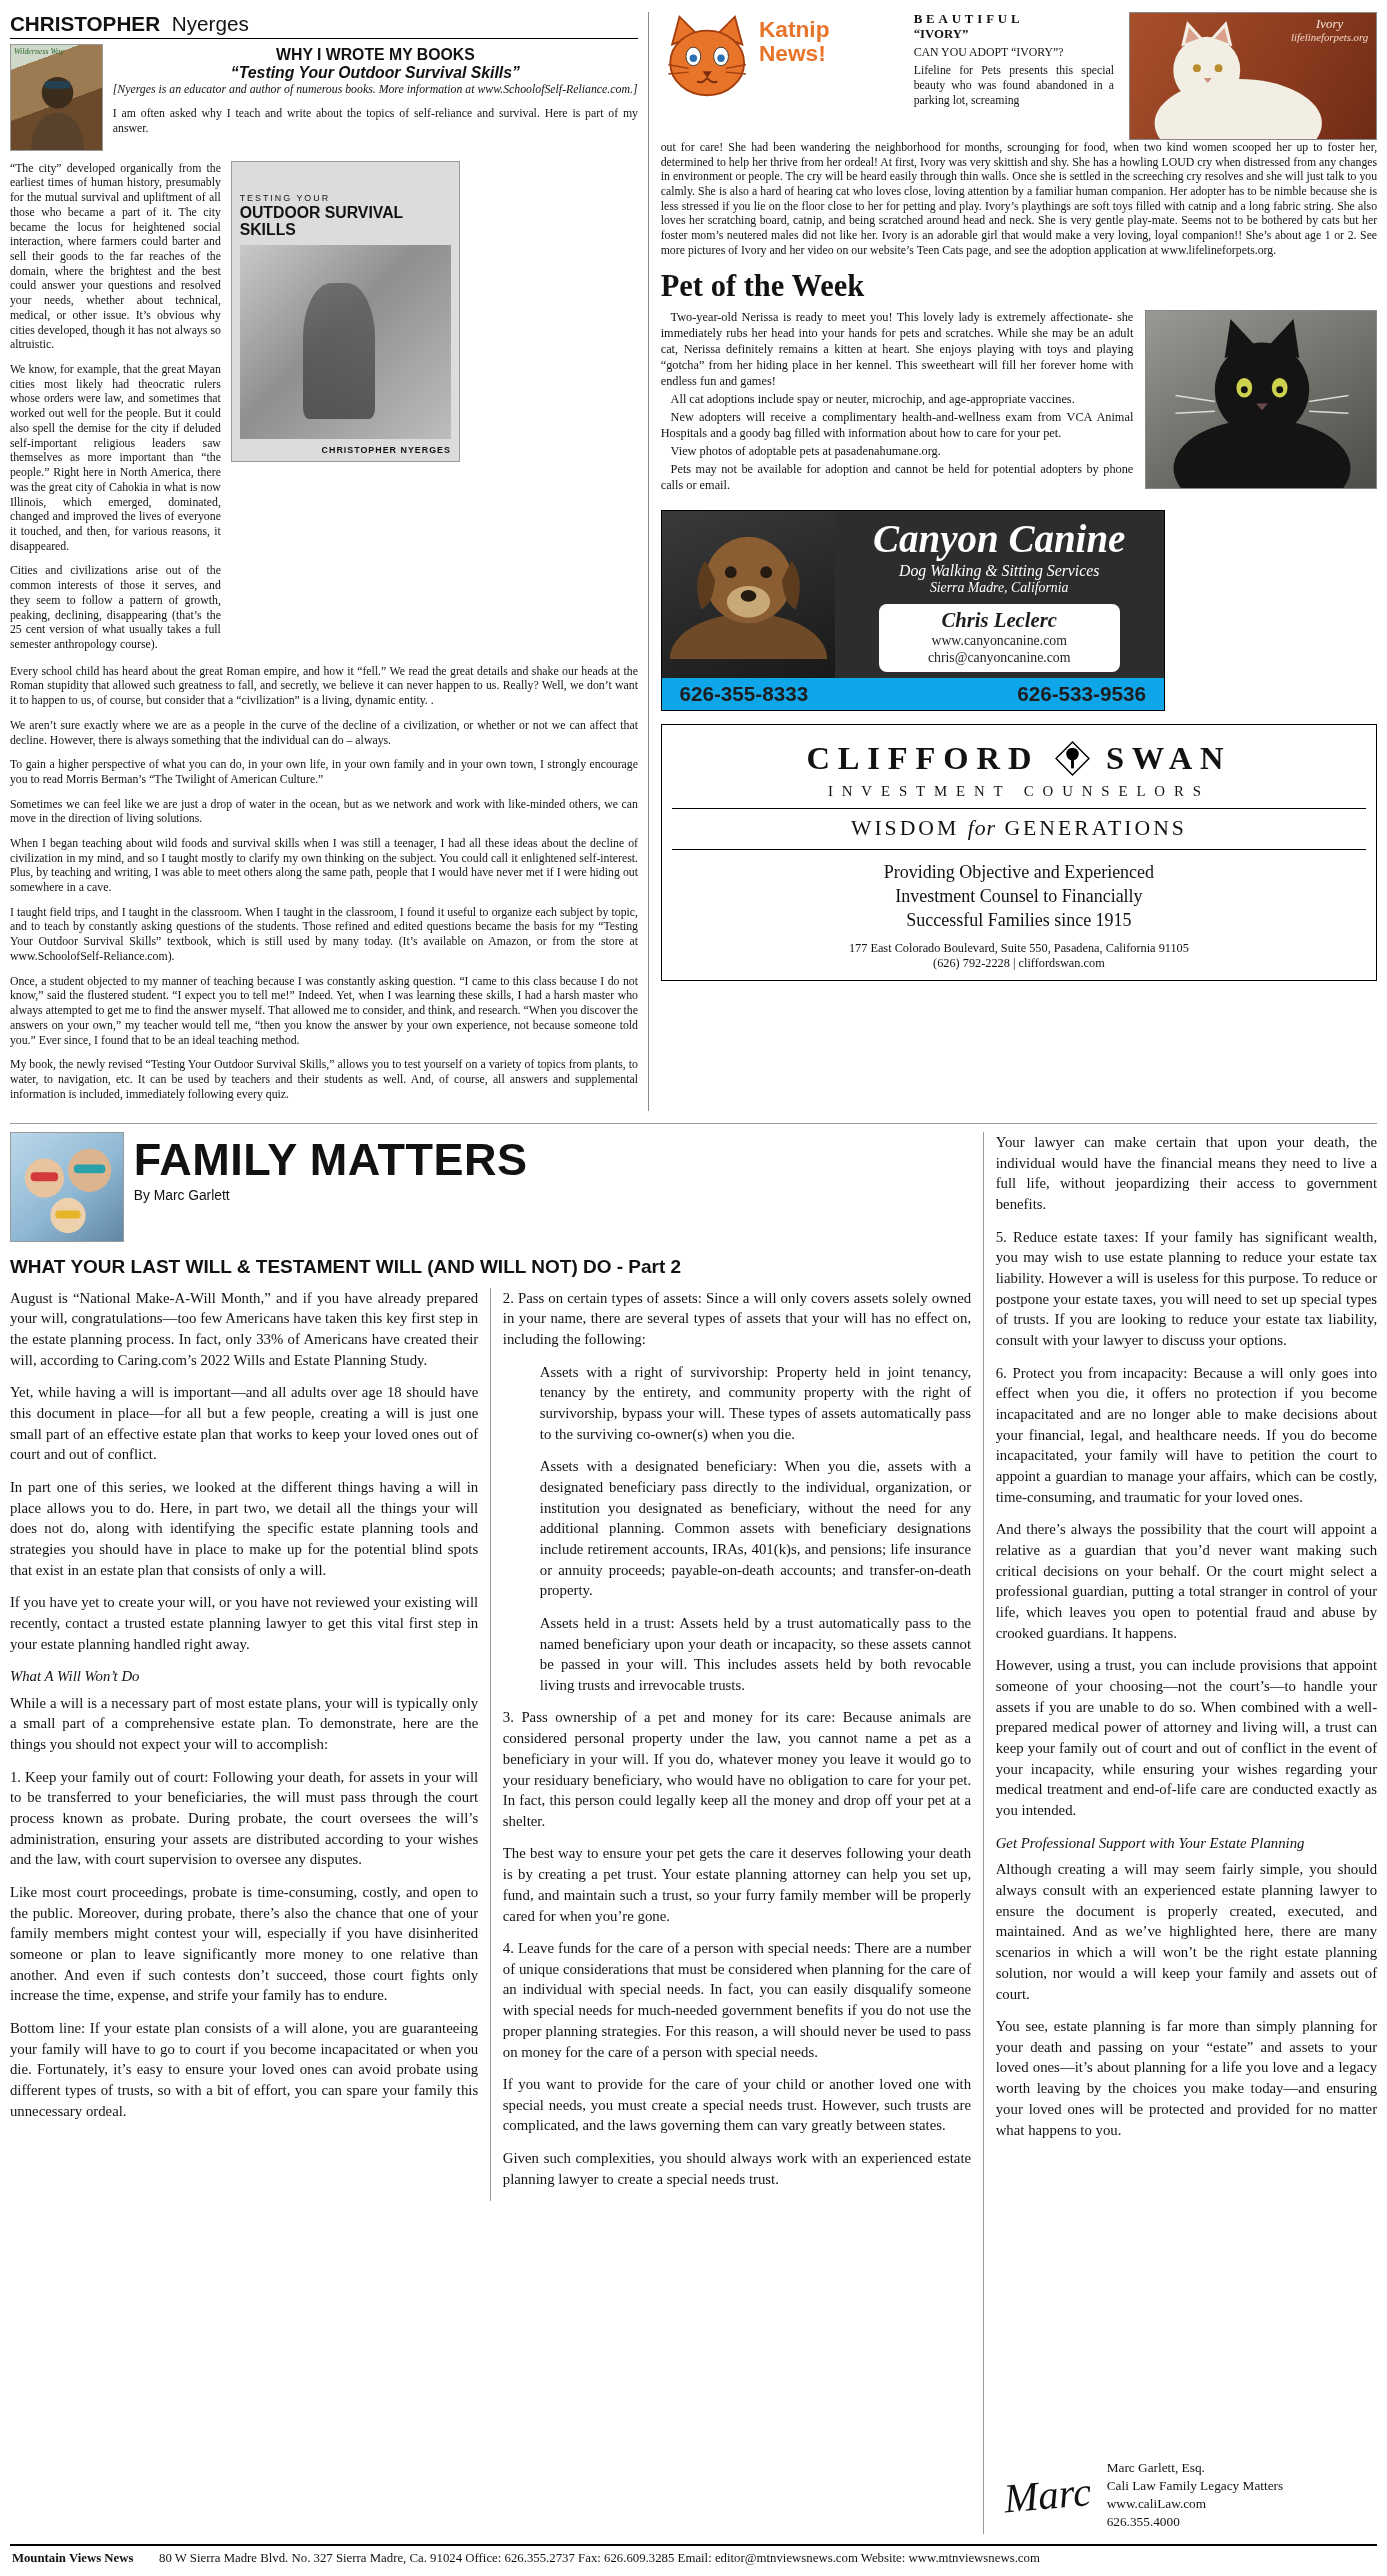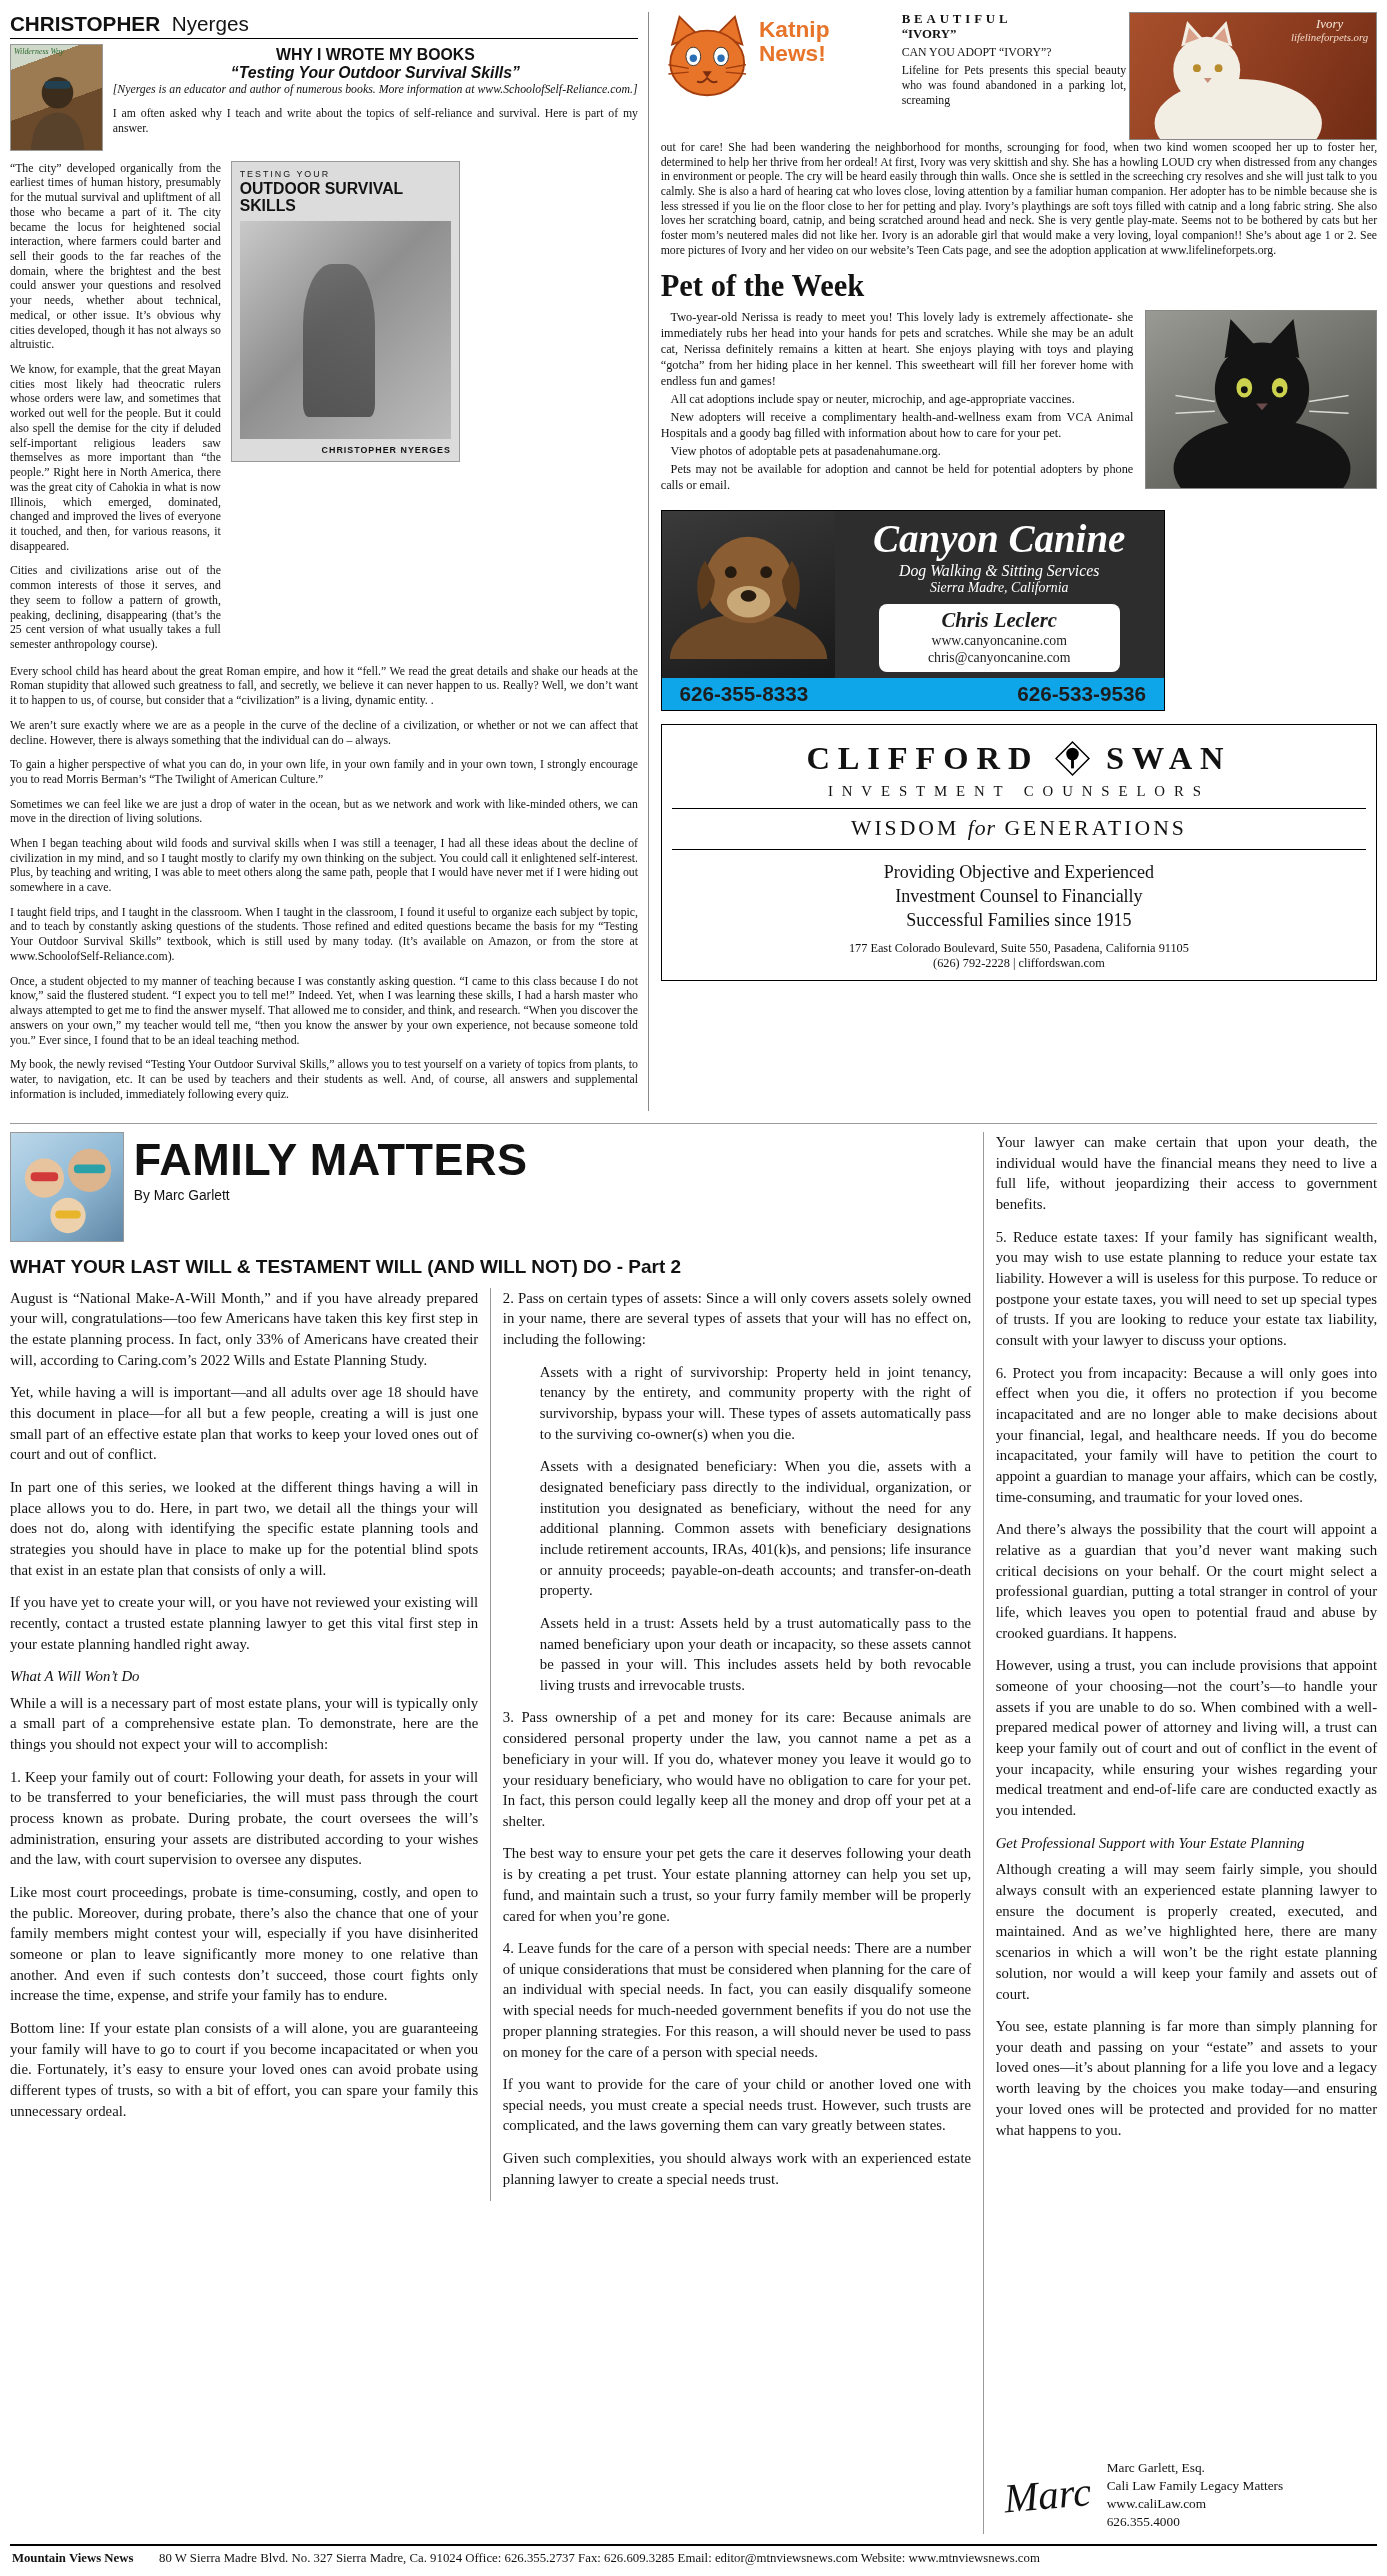--- a/index.html
+++ b/index.html
@@ -31,29 +31,29 @@
   .titles { flex:1; font-family:"Liberation Sans", sans-serif; }
   .t1 { text-align:center; font-weight:bold; font-size:15.8px; margin-top:2px; }
   .t2 { text-align:center; font-weight:bold; font-style:italic; font-size:15.8px; }
   .bio { font-family:"Liberation Serif", serif; font-style:italic; font-size:12.3px; margin:7.9px 0 5.9px; }
   .intro { font-family:"Liberation Serif", serif; font-size:12.3px; margin:0; }
   .article p { font-size:11.8px; line-height:1.25; text-align:justify; margin:0 0 9.9px; }
   .narrow-row { display:flex; gap:9.9px; margin-top:9.9px; }
   .narrow-text { width:211px; }
   .book { width:229px; height:301px; flex:none; background:#dcdcdc; border:1px solid #9a9a9a; padding:7.9px 7.9px 5.9px;
           display:flex; flex-direction:column; font-family:"Liberation Sans", sans-serif; }
-  .book-top { font-size:8.9px; letter-spacing:2px; }
+  .book-top { font-size:8.9px; letter-spacing:2px;margin-top:24px; }
   .book-title { font-size:15.8px; font-weight:bold; line-height:1.05; margin-top:2px; }
   .book-photo { flex:1; margin:5.9px 0; background:linear-gradient(135deg,#c9c9c9 0%, #8f8f8f 45%, #bdbdbd 100%); position:relative; }
   .book-photo::after { content:""; position:absolute; left:30%; top:20%; width:34%; height:70%;
           background:linear-gradient(#5c5c5c,#3c3c3c); border-radius:40% 40% 8% 8%; opacity:.75; }
   .book-author { font-size:8.9px; font-weight:bold; text-align:right; letter-spacing:1px; }
   .article-rest { margin-top:2px; }
   
-  .katnip-top { display:flex; gap:3px; }
+  .katnip-top { display:flex; gap:15px; }
   .katnip-brand { width:238px; flex:none; display:flex; gap:5.9px; }
   .katnip-title { color:#e8742a; font-family:"Liberation Sans", sans-serif; font-weight:800; font-size:22.7px; line-height:1.05; margin-top:5.9px; }
   .katnip-mid { flex:1; }
   .kn-h1 { font-weight:bold; letter-spacing:3.9px; font-size:12.8px; }
   .kn-h2 { font-weight:bold; font-size:12.8px; margin-bottom:3px; }
   .katnip p, .katnip-mid p { font-size:11.8px; line-height:1.25; text-align:justify; margin:0 0 3.9px; }
   .kn-lead { font-weight:normal; }
   .ivory-photo { width:248px; height:128px; flex:none; position:relative; border:1px solid #888; overflow:hidden;
      background:linear-gradient(120deg,#a8502c 0%, #8a3a1e 60%, #6f2c14 100%); }
   .ivory-cap { position:absolute; top:3.9px; right:7.9px; text-align:center; font-style:italic; color:#f2d9c9; font-size:10.8px; line-height:1.15; }

